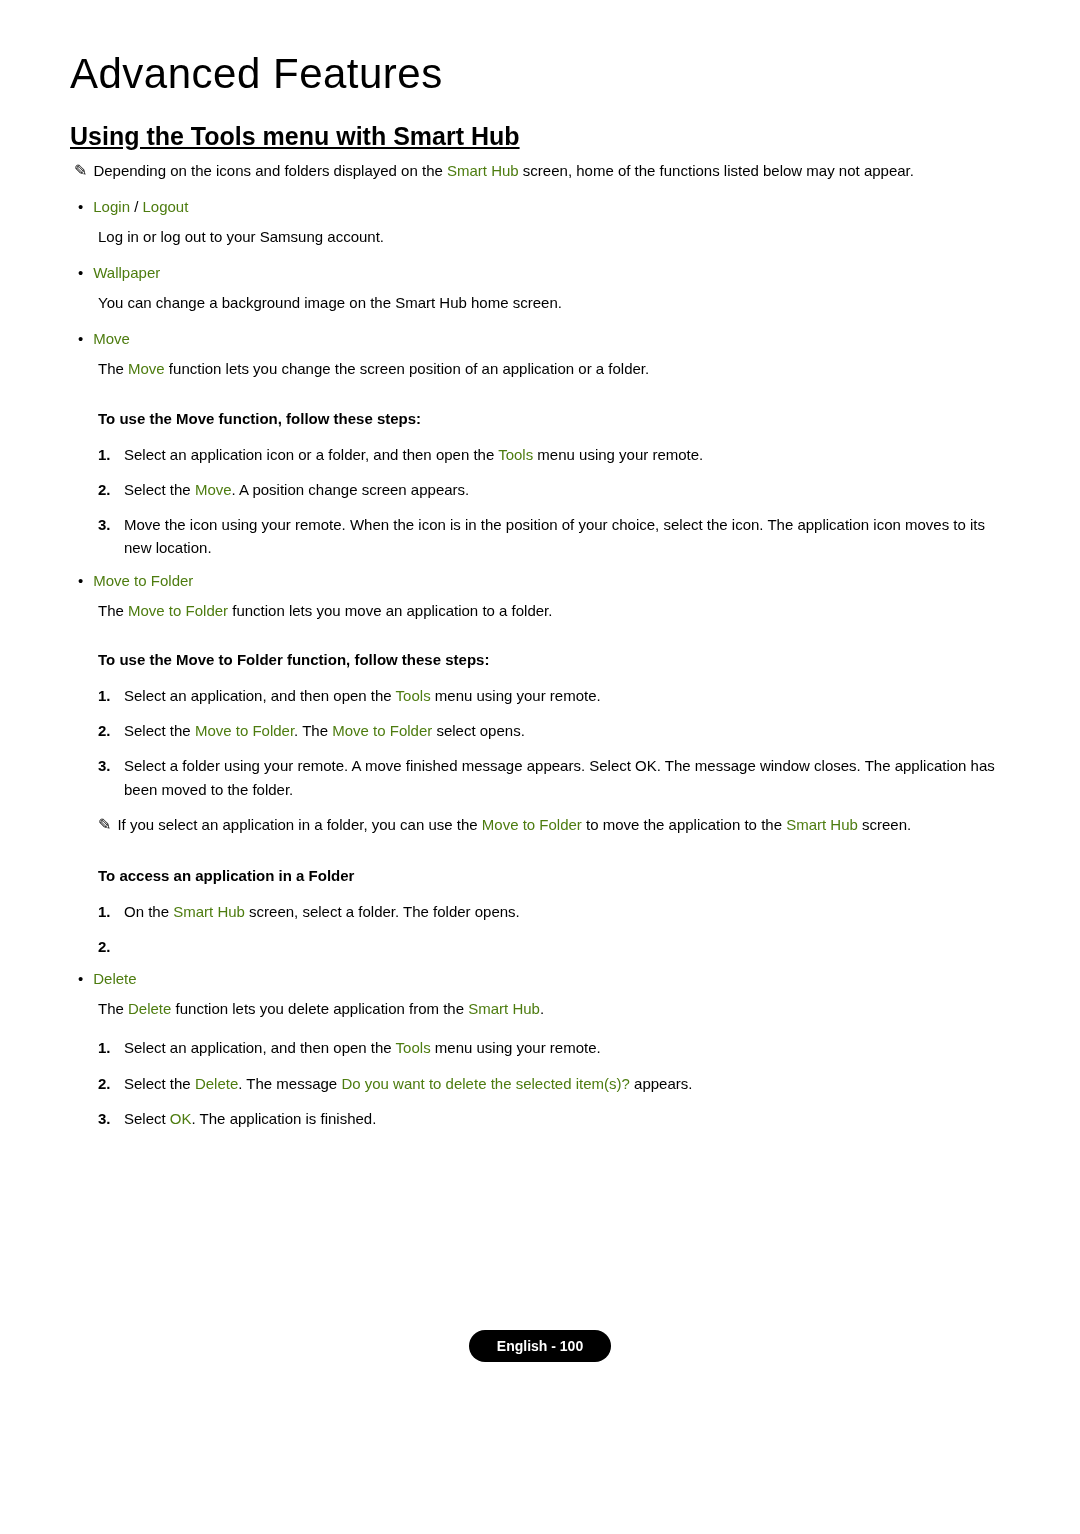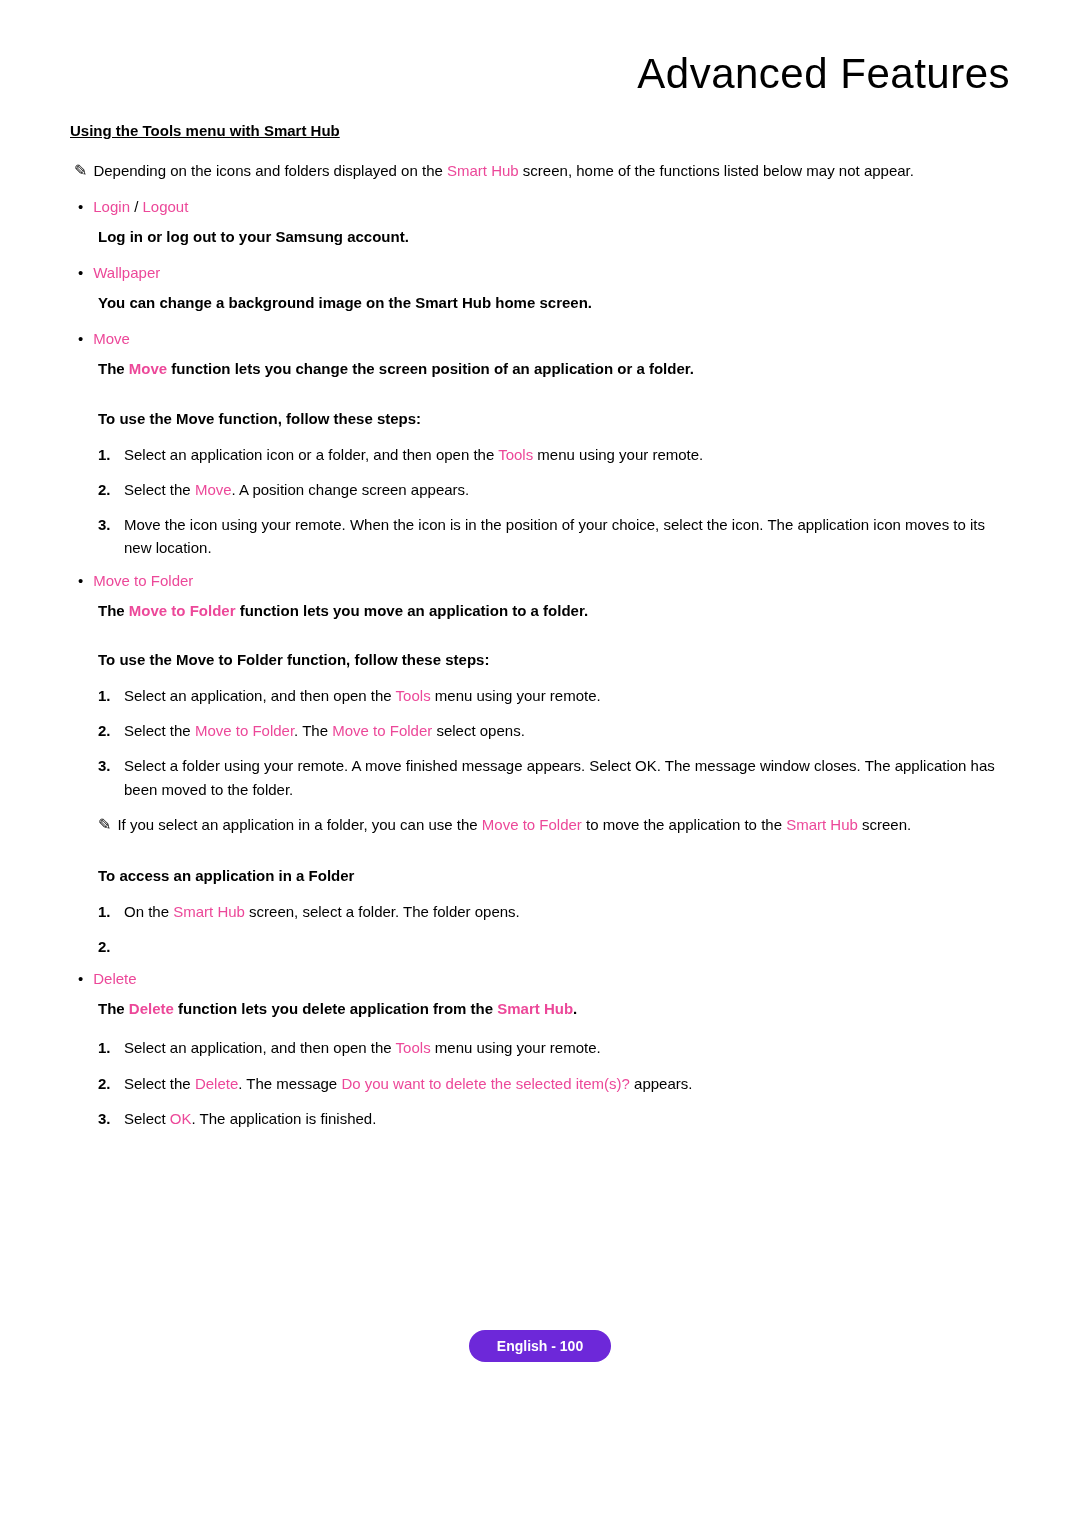--- a/index.html
+++ b/index.html
@@ -13,27 +13,26 @@
   }
   .page {
     padding: 50px 70px 40px 70px;
   }
   .title {
     font-size: 42px;
     font-weight: 300;
     font-family: "Helvetica Neue", Arial, sans-serif;
     letter-spacing: 0.5px;
     margin-bottom: 24px;
-    text-align: right;
   }
   .section-title {
-    font-size: 15px;
+    font-size: 25px;
     font-weight: bold;
     text-decoration: underline;
-    margin-bottom: 20px;
+    margin-bottom: 8px;
   }
   .note {
     display: flex;
     align-items: flex-start;
     padding-left: 4px;
     margin-bottom: 14px;
     line-height: 1.55;
   }
   .note-icon {
     padding-right: 6px;
@@ -43,22 +42,22 @@
     display: flex;
     align-items: flex-start;
     padding-left: 8px;
     margin-top: 10px;
     margin-bottom: 10px;
   }
   .bull {
     padding-right: 10px;
     font-size: 15px;
   }
-  .blue { color: #ec4899; }
-  .indent1 { padding-left: 28px; margin-bottom: 16px; line-height: 1.55; font-weight: bold; }
+  .blue { color: #4d7c0f; }
+  .indent1 { padding-left: 28px; margin-bottom: 16px; line-height: 1.55; }
   .heading-inner {
     font-weight: bold;
     padding-left: 28px;
     margin-top: 29px;
     margin-bottom: 16px;
   }
   .ol {
     padding-left: 28px;
   }
   .ol-item {
@@ -77,21 +76,21 @@
     padding-left: 28px;
     margin-bottom: 14px;
     line-height: 1.55;
   }
   .footer {
     text-align: center;
     margin-top: 200px;
   }
   .footer-badge {
     display: inline-block;
-    background: #6d28d9;
+    background: #000000;
     color: #fff;
     font-weight: bold;
     font-size: 14px;
     padding: 8px 28px;
     border-radius: 18px;
   }
 </style>
 </head>
 <body>
 

